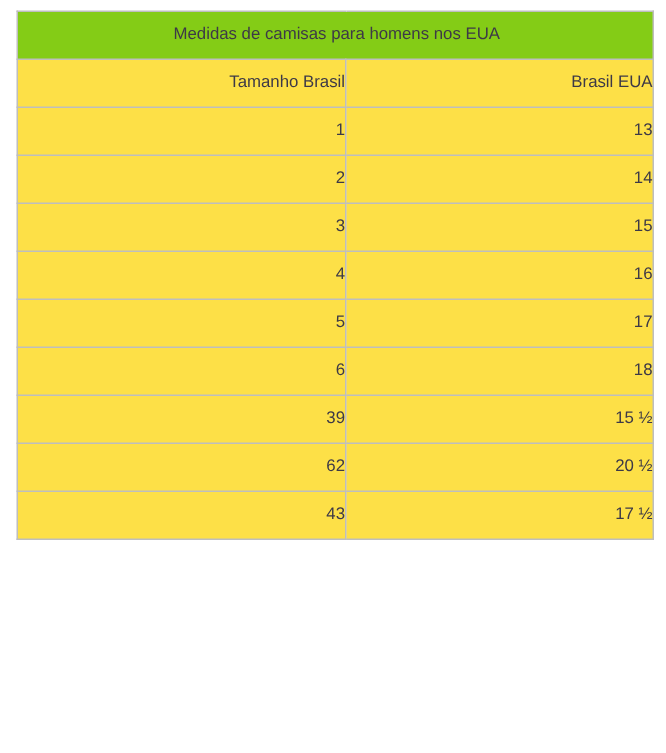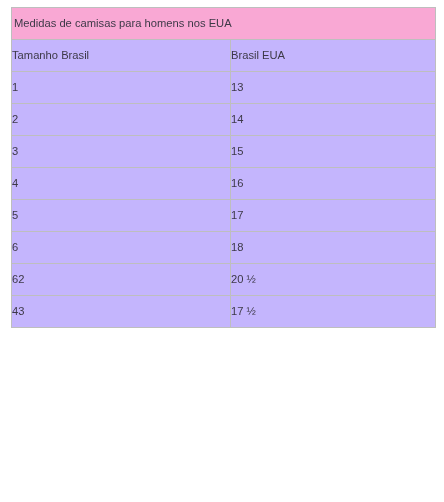--- a/index.html
+++ b/index.html
@@ -11,33 +11,33 @@
   .page { padding:7px 0 0 11px; box-sizing:border-box; }
 
   table.size-table {
     border-collapse:collapse;
     border-spacing:0;
     width:424px;
     table-layout:fixed;
   }
   table.size-table td {
     border:1px solid #bebebe;
-    background:#c4b5fd;
+    background:#fde047;
     color:#3d3947;
     font-size:11.2px;
-    text-align:left;
+    text-align:right;
     vertical-align:middle;
     height:31px;
     line-height:31px;
     padding:0;
     white-space:nowrap;
   }
   table.size-table td.caption-cell {
-    background:#f9a8d4;
-    text-align:left;
+    background:#84cc16;
+    text-align:center;
     padding-left:2px;
   }
   col.col-brasil { width:219px; }
   col.col-eua    { width:205px; }
 </style>
 </head>
 <body>
 
 <div class="page">
   <table class="size-table">
@@ -71,20 +71,24 @@
         </tr>
         <tr>
           <td>5</td>
           <td>17</td>
         </tr>
         <tr>
           <td>6</td>
           <td>18</td>
         </tr>
         <tr>
+          <td>39</td>
+          <td>15 ½</td>
+        </tr>
+        <tr>
           <td>62</td>
           <td>20 ½</td>
         </tr>
         <tr>
           <td>43</td>
           <td>17 ½</td>
         </tr>
       </tbody>
   </table>
 </div>

